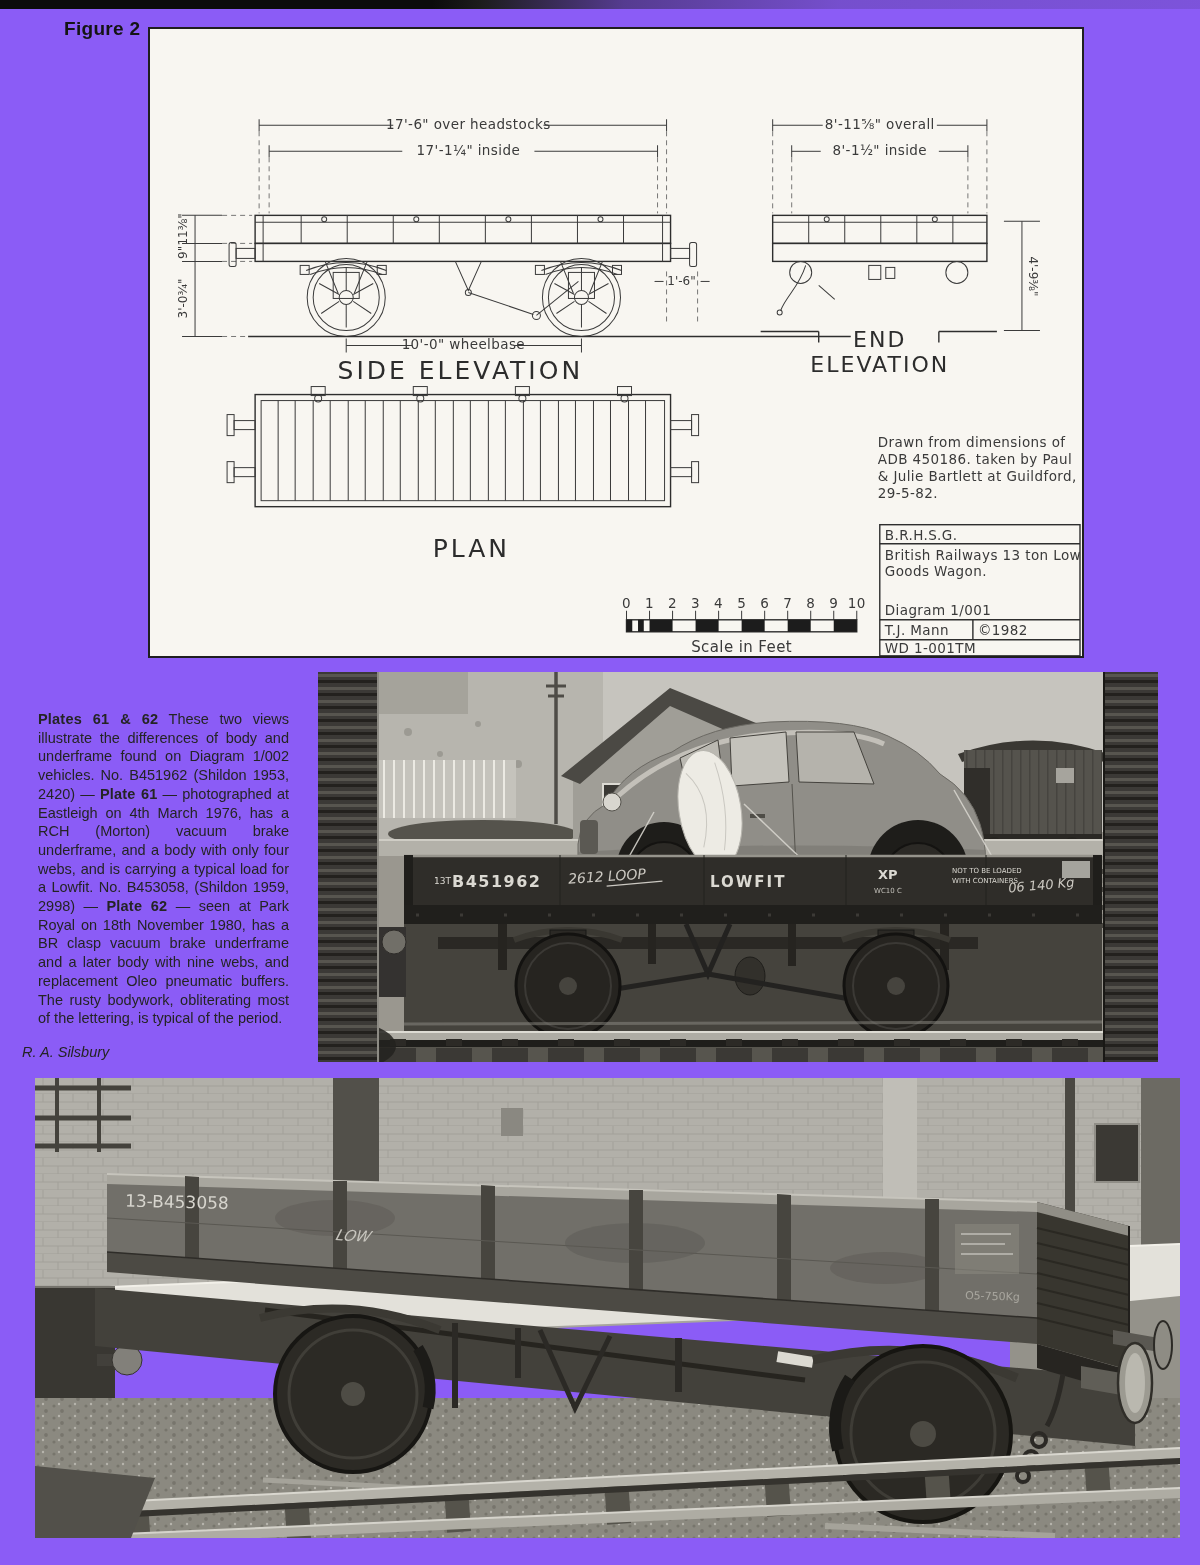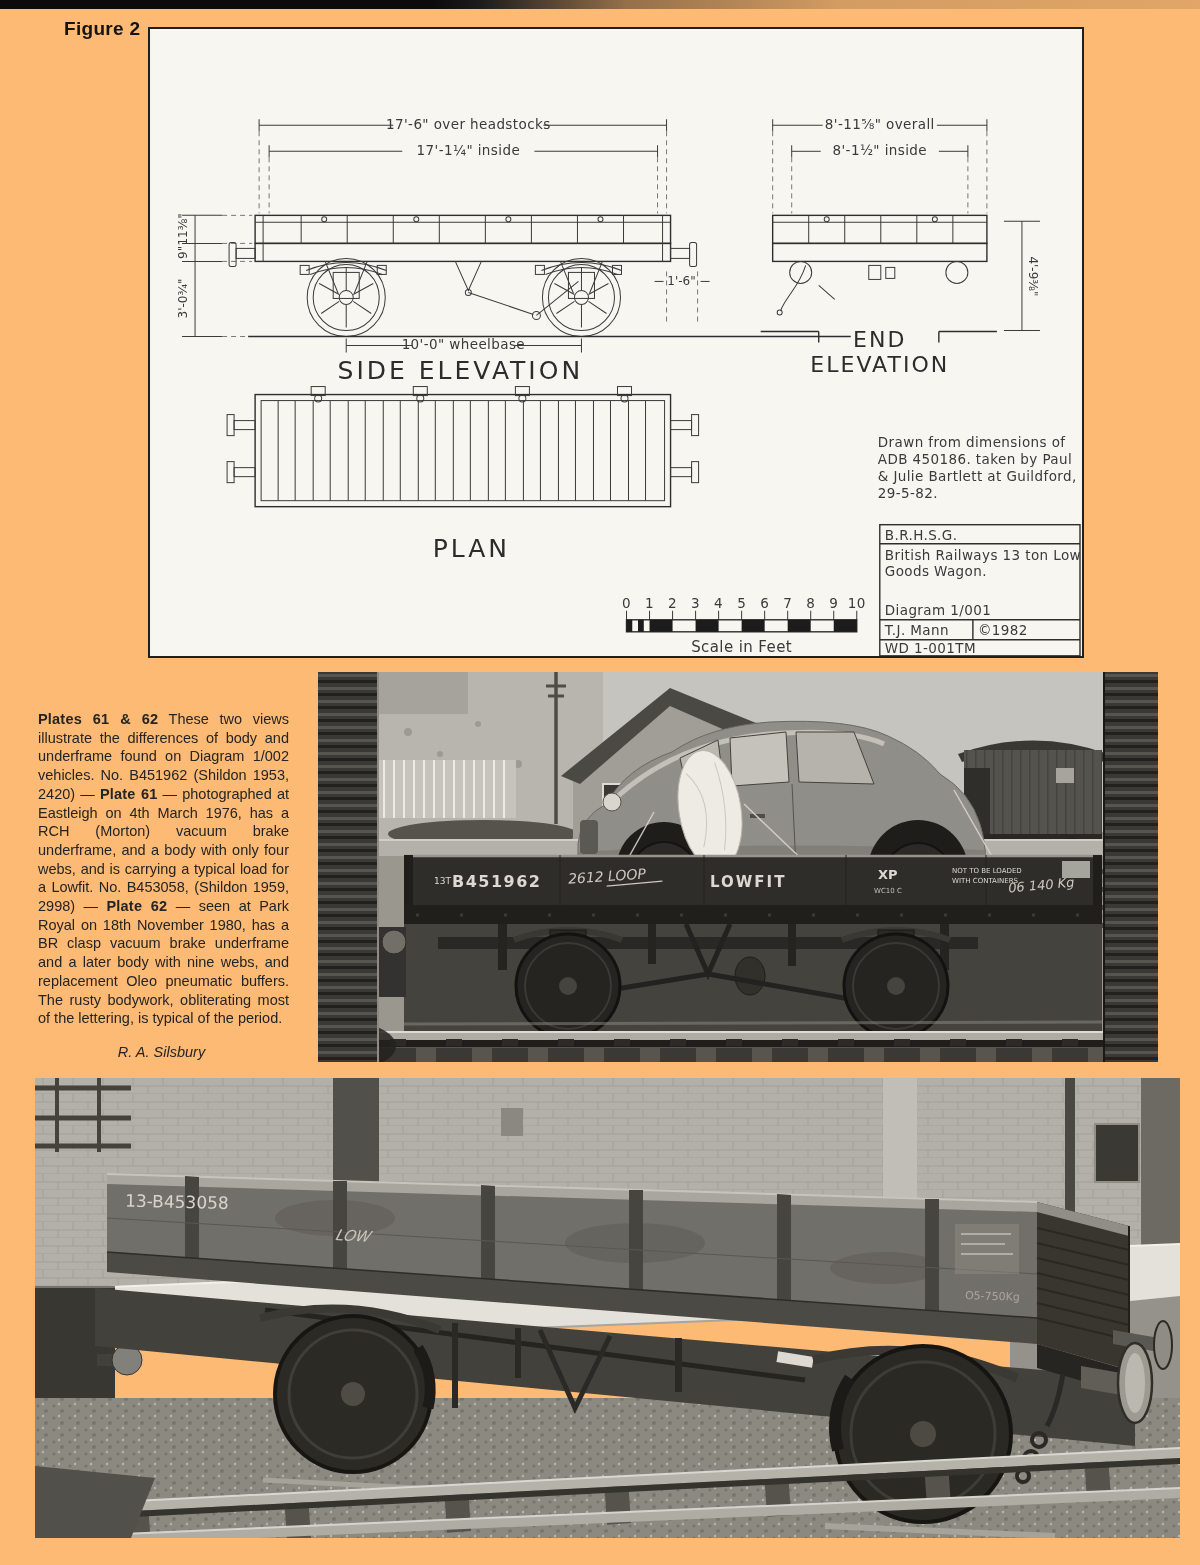--- a/index.html
+++ b/index.html
@@ -1,27 +1,27 @@
 <!DOCTYPE html>
 <html><head>
 <meta charset="utf-8">
 <style>
   html,body{margin:0;padding:0;background:#e8e5de;}
-  .page{position:relative;width:1200px;height:1565px;background:#fdba74;overflow:hidden;
+  .page{position:relative;width:1200px;height:1565px;background:#8b5cf6;overflow:hidden;
         font-family:"Liberation Sans",sans-serif;}
   .scan-top{position:absolute;left:0;top:0;width:1200px;height:9px;
             background:linear-gradient(90deg,#0b0b0b 0%,#0b0b0b 36%,#1c1c1c 40%,rgba(20,20,20,.45) 52%,rgba(20,20,20,.18) 70%,rgba(20,20,20,.12) 100%);}
   .figure-label{position:absolute;left:64px;top:18px;font-size:19px;font-weight:bold;color:#141414;letter-spacing:.3px;}
   .figure-box{position:absolute;left:148px;top:27px;width:936px;height:631px;
               border:2.5px solid #1f1f1f;background:#f8f6f1;box-sizing:border-box;}
   .figure-box svg{display:block;width:100%;height:100%;}
   .caption{position:absolute;left:22px;top:694px;width:283px;color:#242424;}
   .caption p{margin:16px;font-size:14.5px;line-height:18.7px;text-align:justify;}
   .caption b{letter-spacing:.2px;}
-  .credit{font-style:italic;font-size:14.5px;text-align:center;padding-right:4px;}
+  .credit{font-style:italic;font-size:14.5px;text-align:left;padding-right:4px;}
   .photo{position:absolute;overflow:hidden;}
   .photo svg{display:block;width:100%;height:100%;}
   .photo1{left:318px;top:672px;width:840px;height:390px;}
   .photo2{left:35px;top:1078px;width:1145px;height:460px;}
 
   
   .tl{stroke:#3b3b3b;stroke-width:1;fill:none;}
   .tl2{stroke:#2e2e2e;stroke-width:1.4;fill:none;}
   .dsh{stroke:#585858;stroke-width:.8;stroke-dasharray:5 4;fill:none;}
   .dt{font-family:"DejaVu Sans",sans-serif;font-size:13.5px;fill:#3a3a3a;letter-spacing:.4px;}

